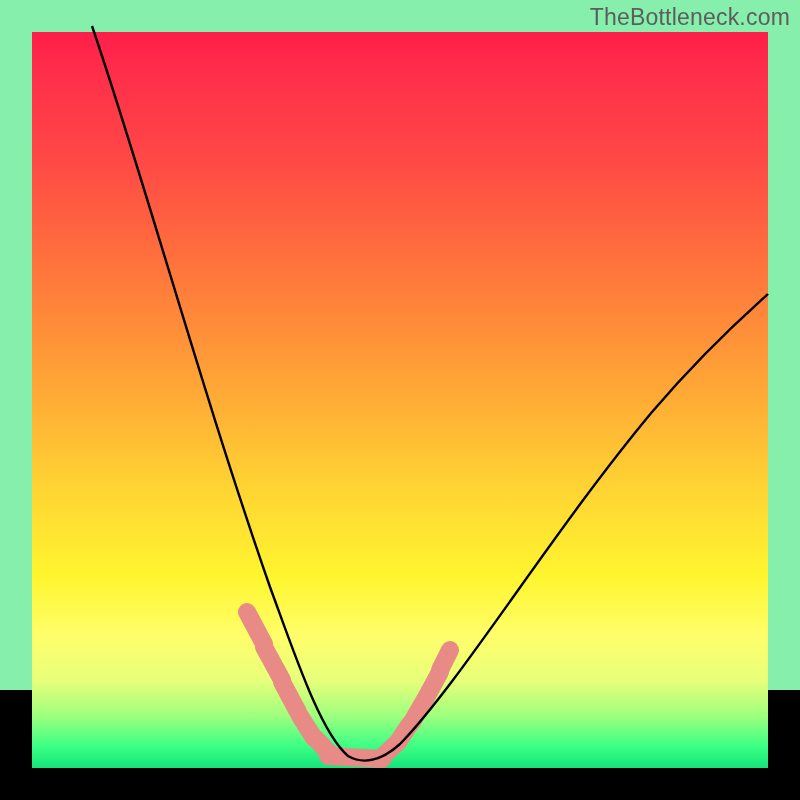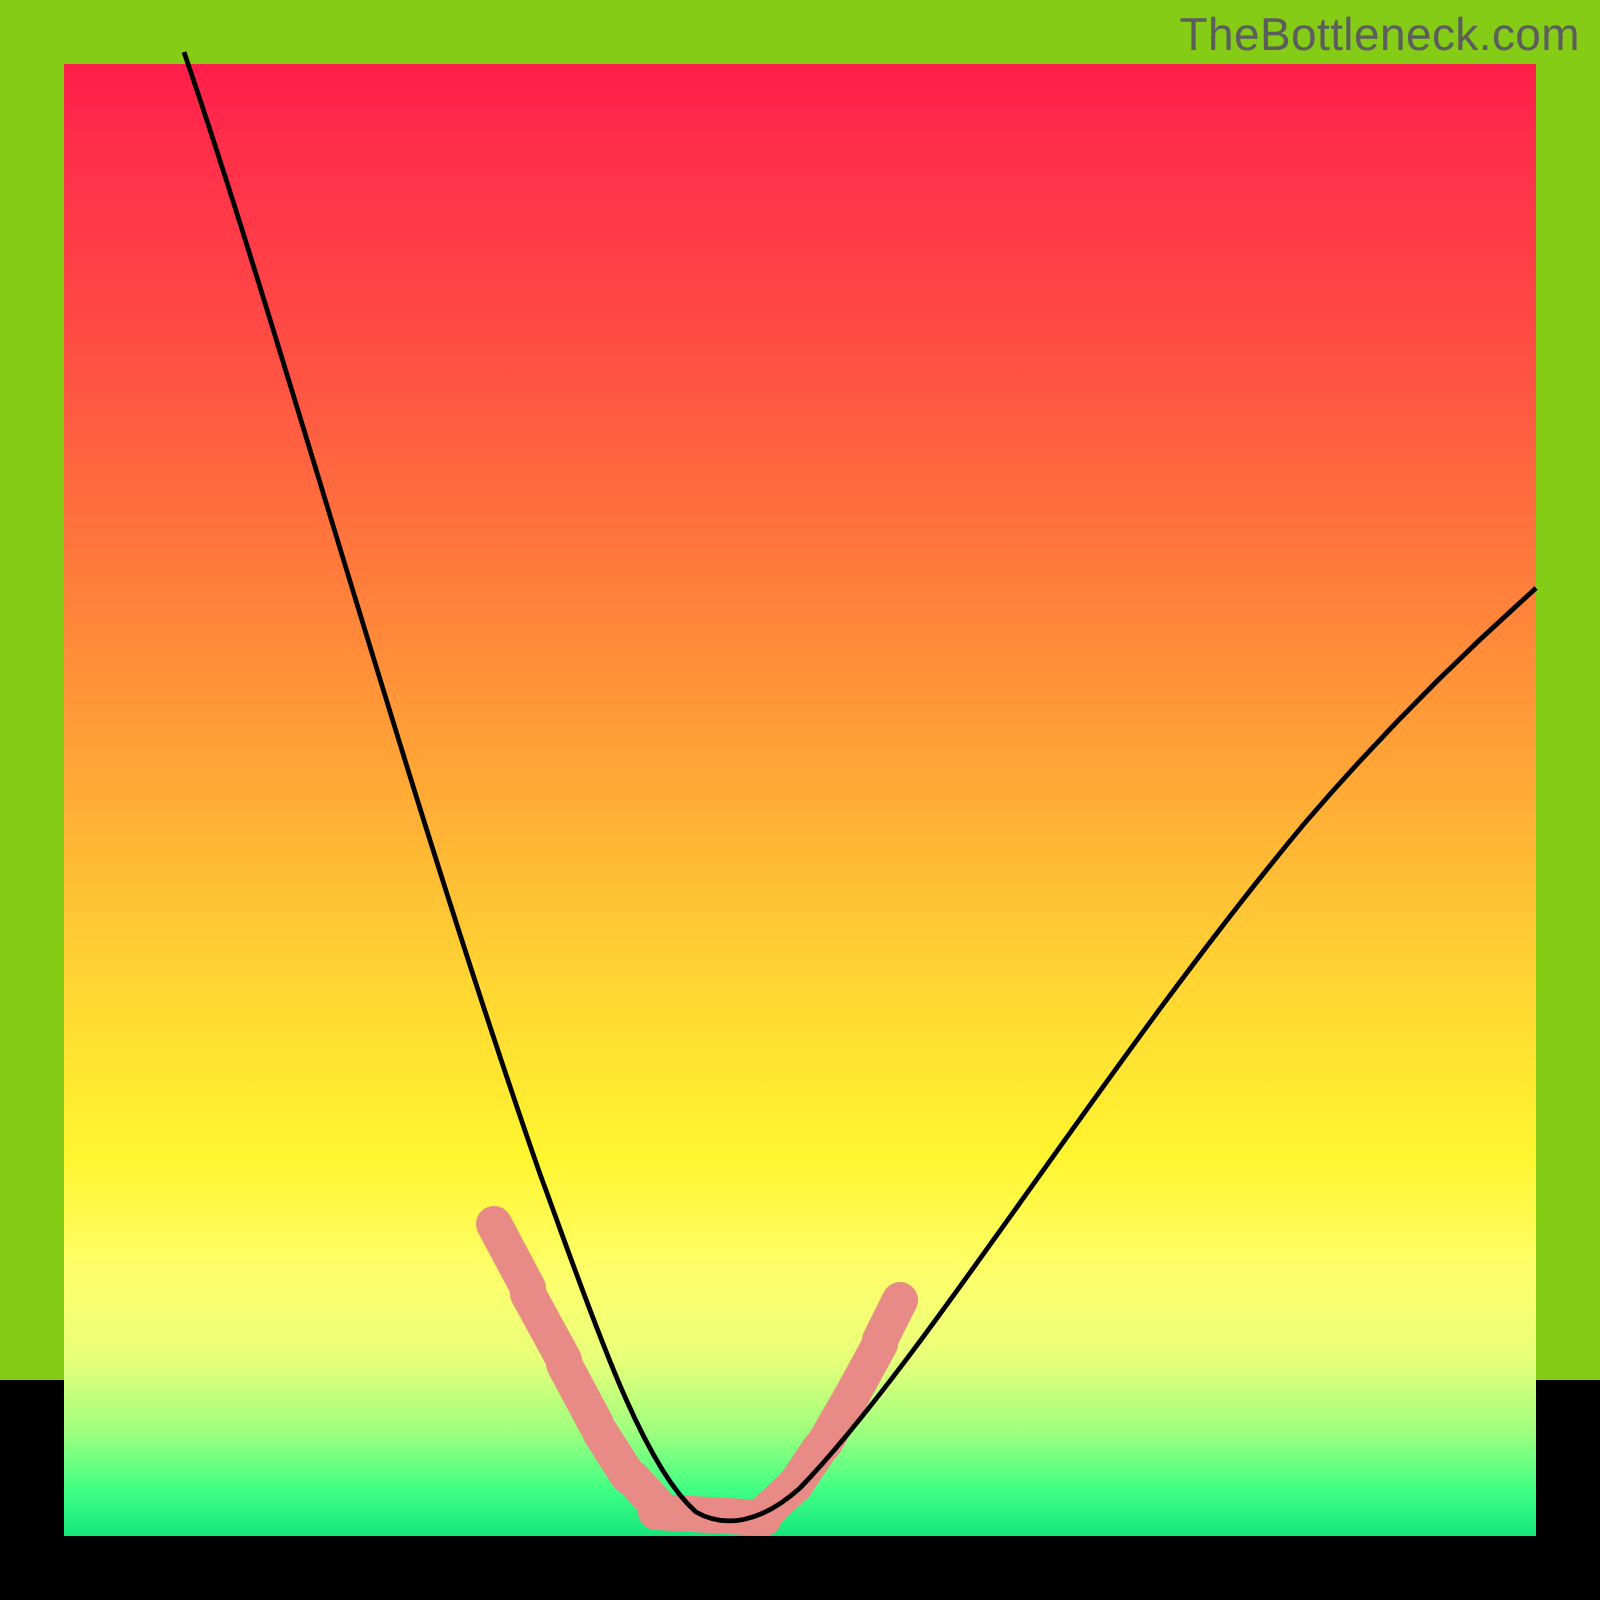--- a/index.html
+++ b/index.html
@@ -8,21 +8,21 @@
     width: 800px;
     height: 800px;
     background: #000;
     overflow: hidden;
     font-family: Arial, Helvetica, sans-serif;
   }
   .frame {
     position: absolute;
     left: 0; top: 0;
     width: 800px; height: 690px;
-    background: #84cc16;
+    background: #86efac;
   }
   .plot {
     position: absolute;
     left: 32px;
     top: 32px;
     width: 736px;
     height: 736px;
     
     background: linear-gradient(to bottom,
       #ff1e4a 0%,

